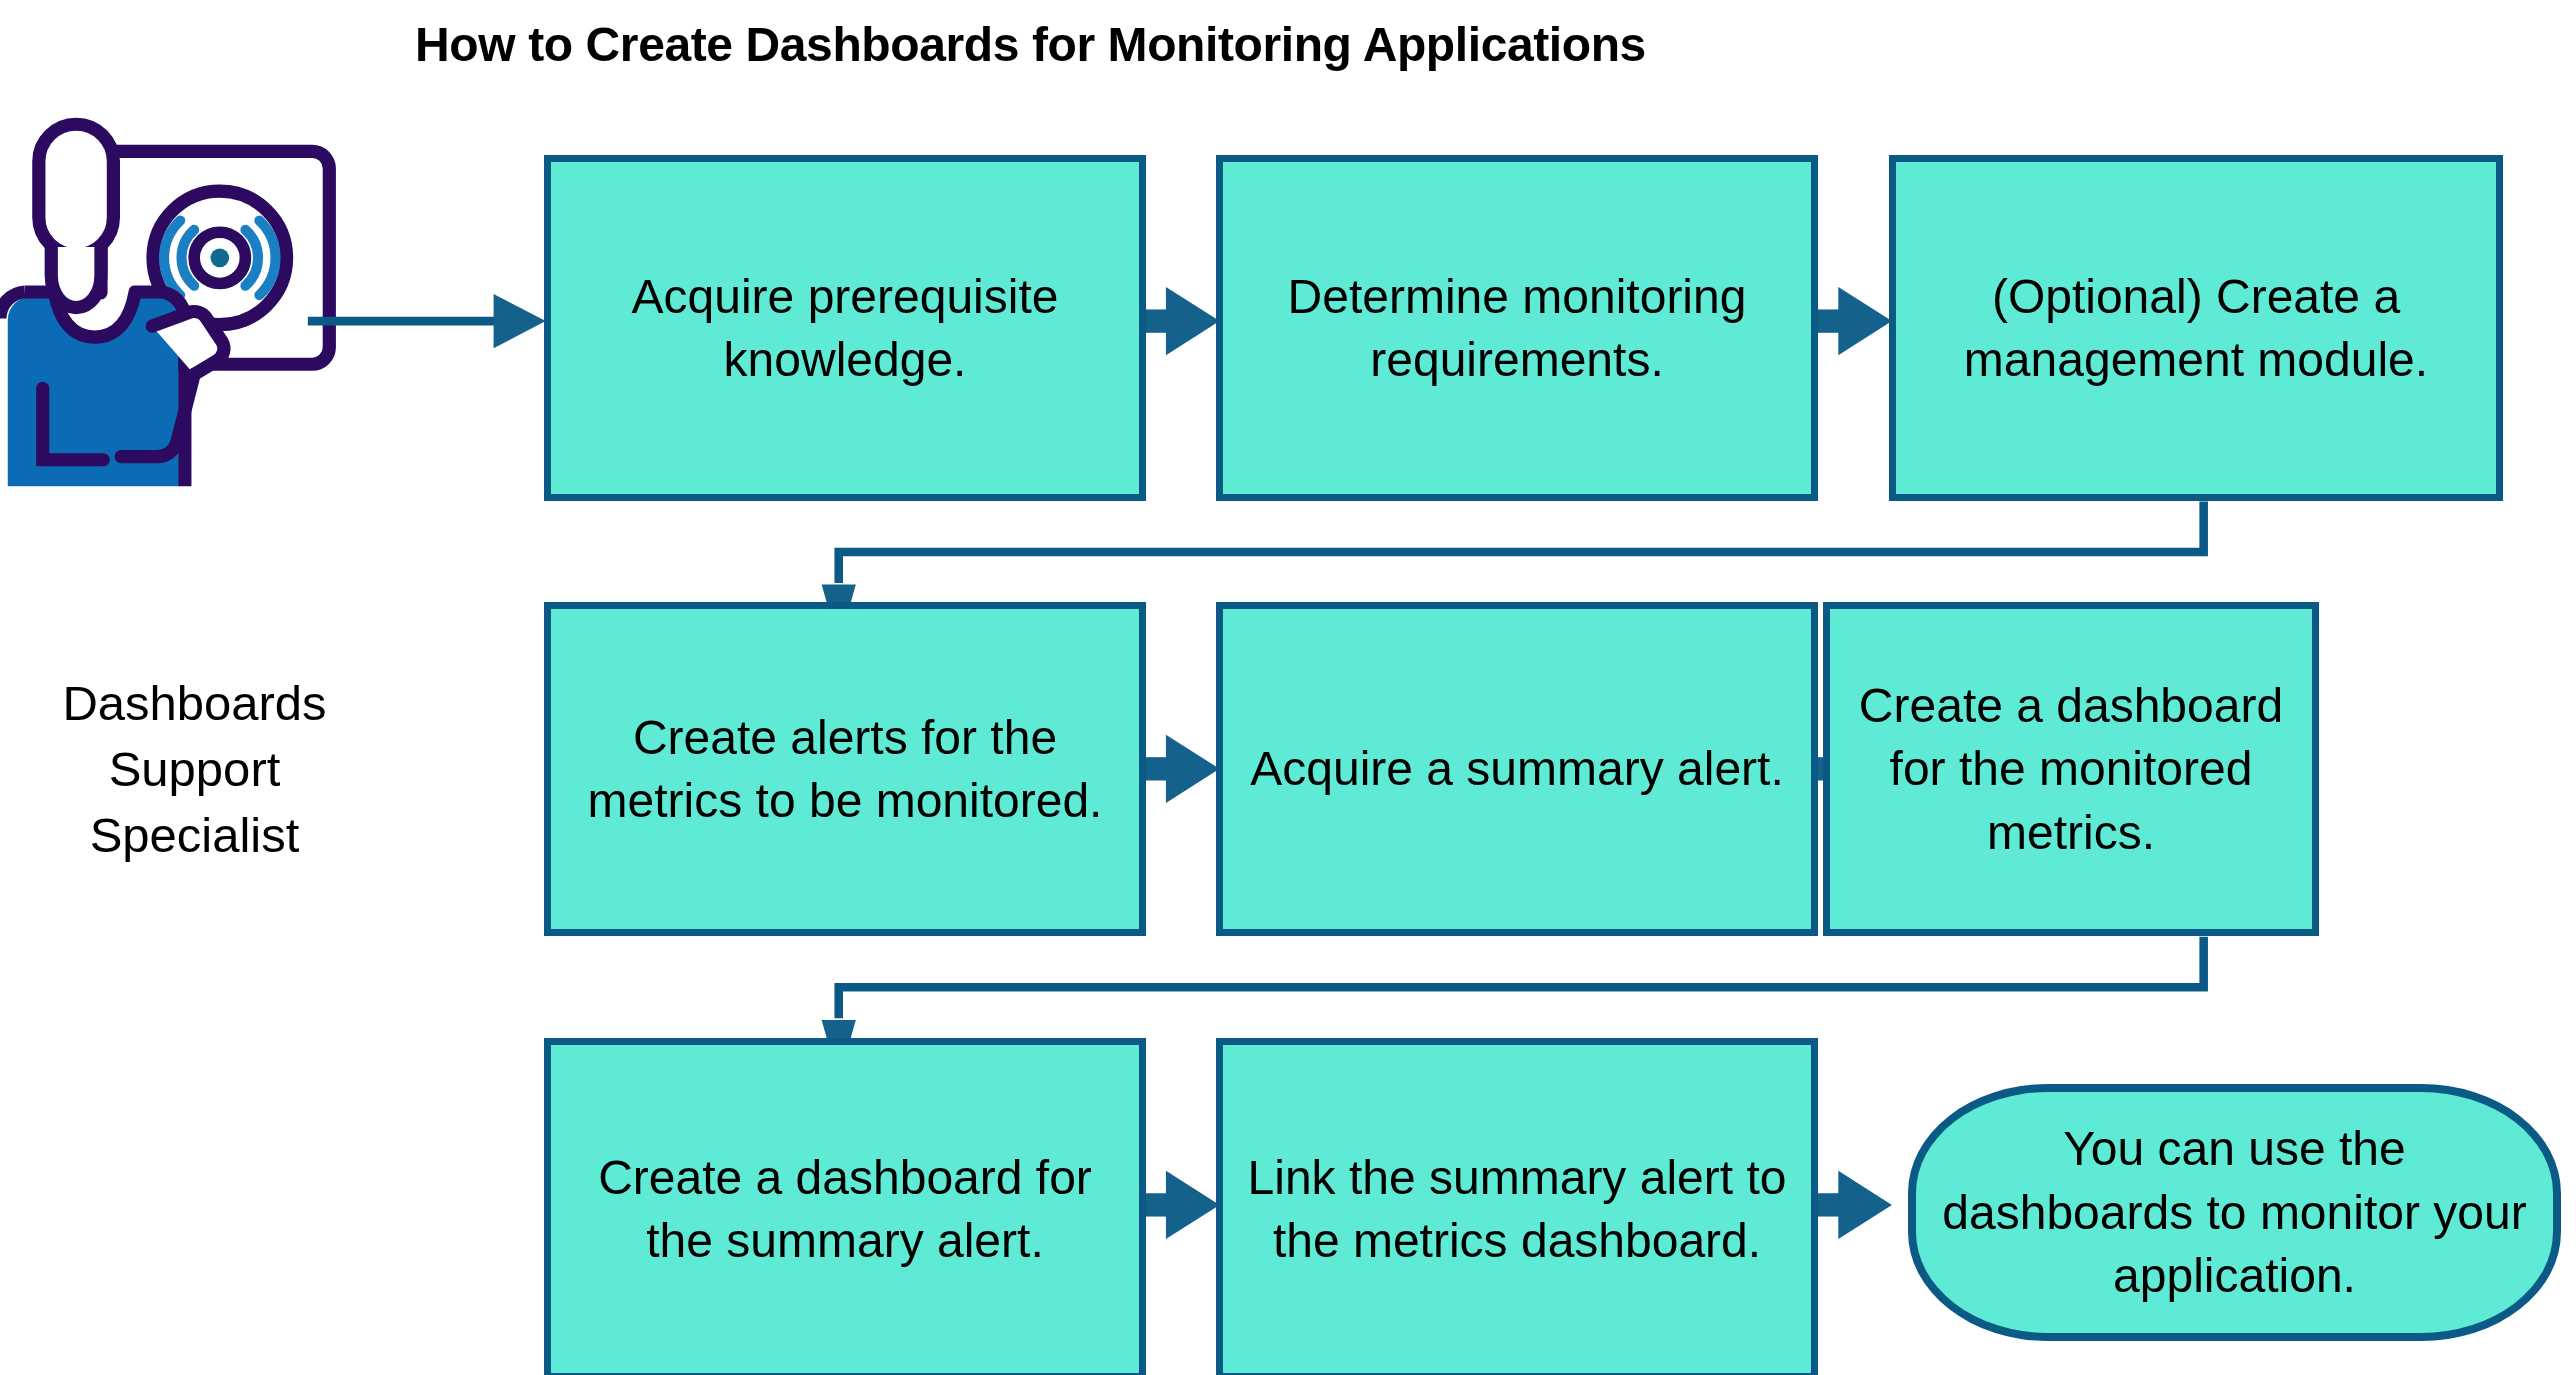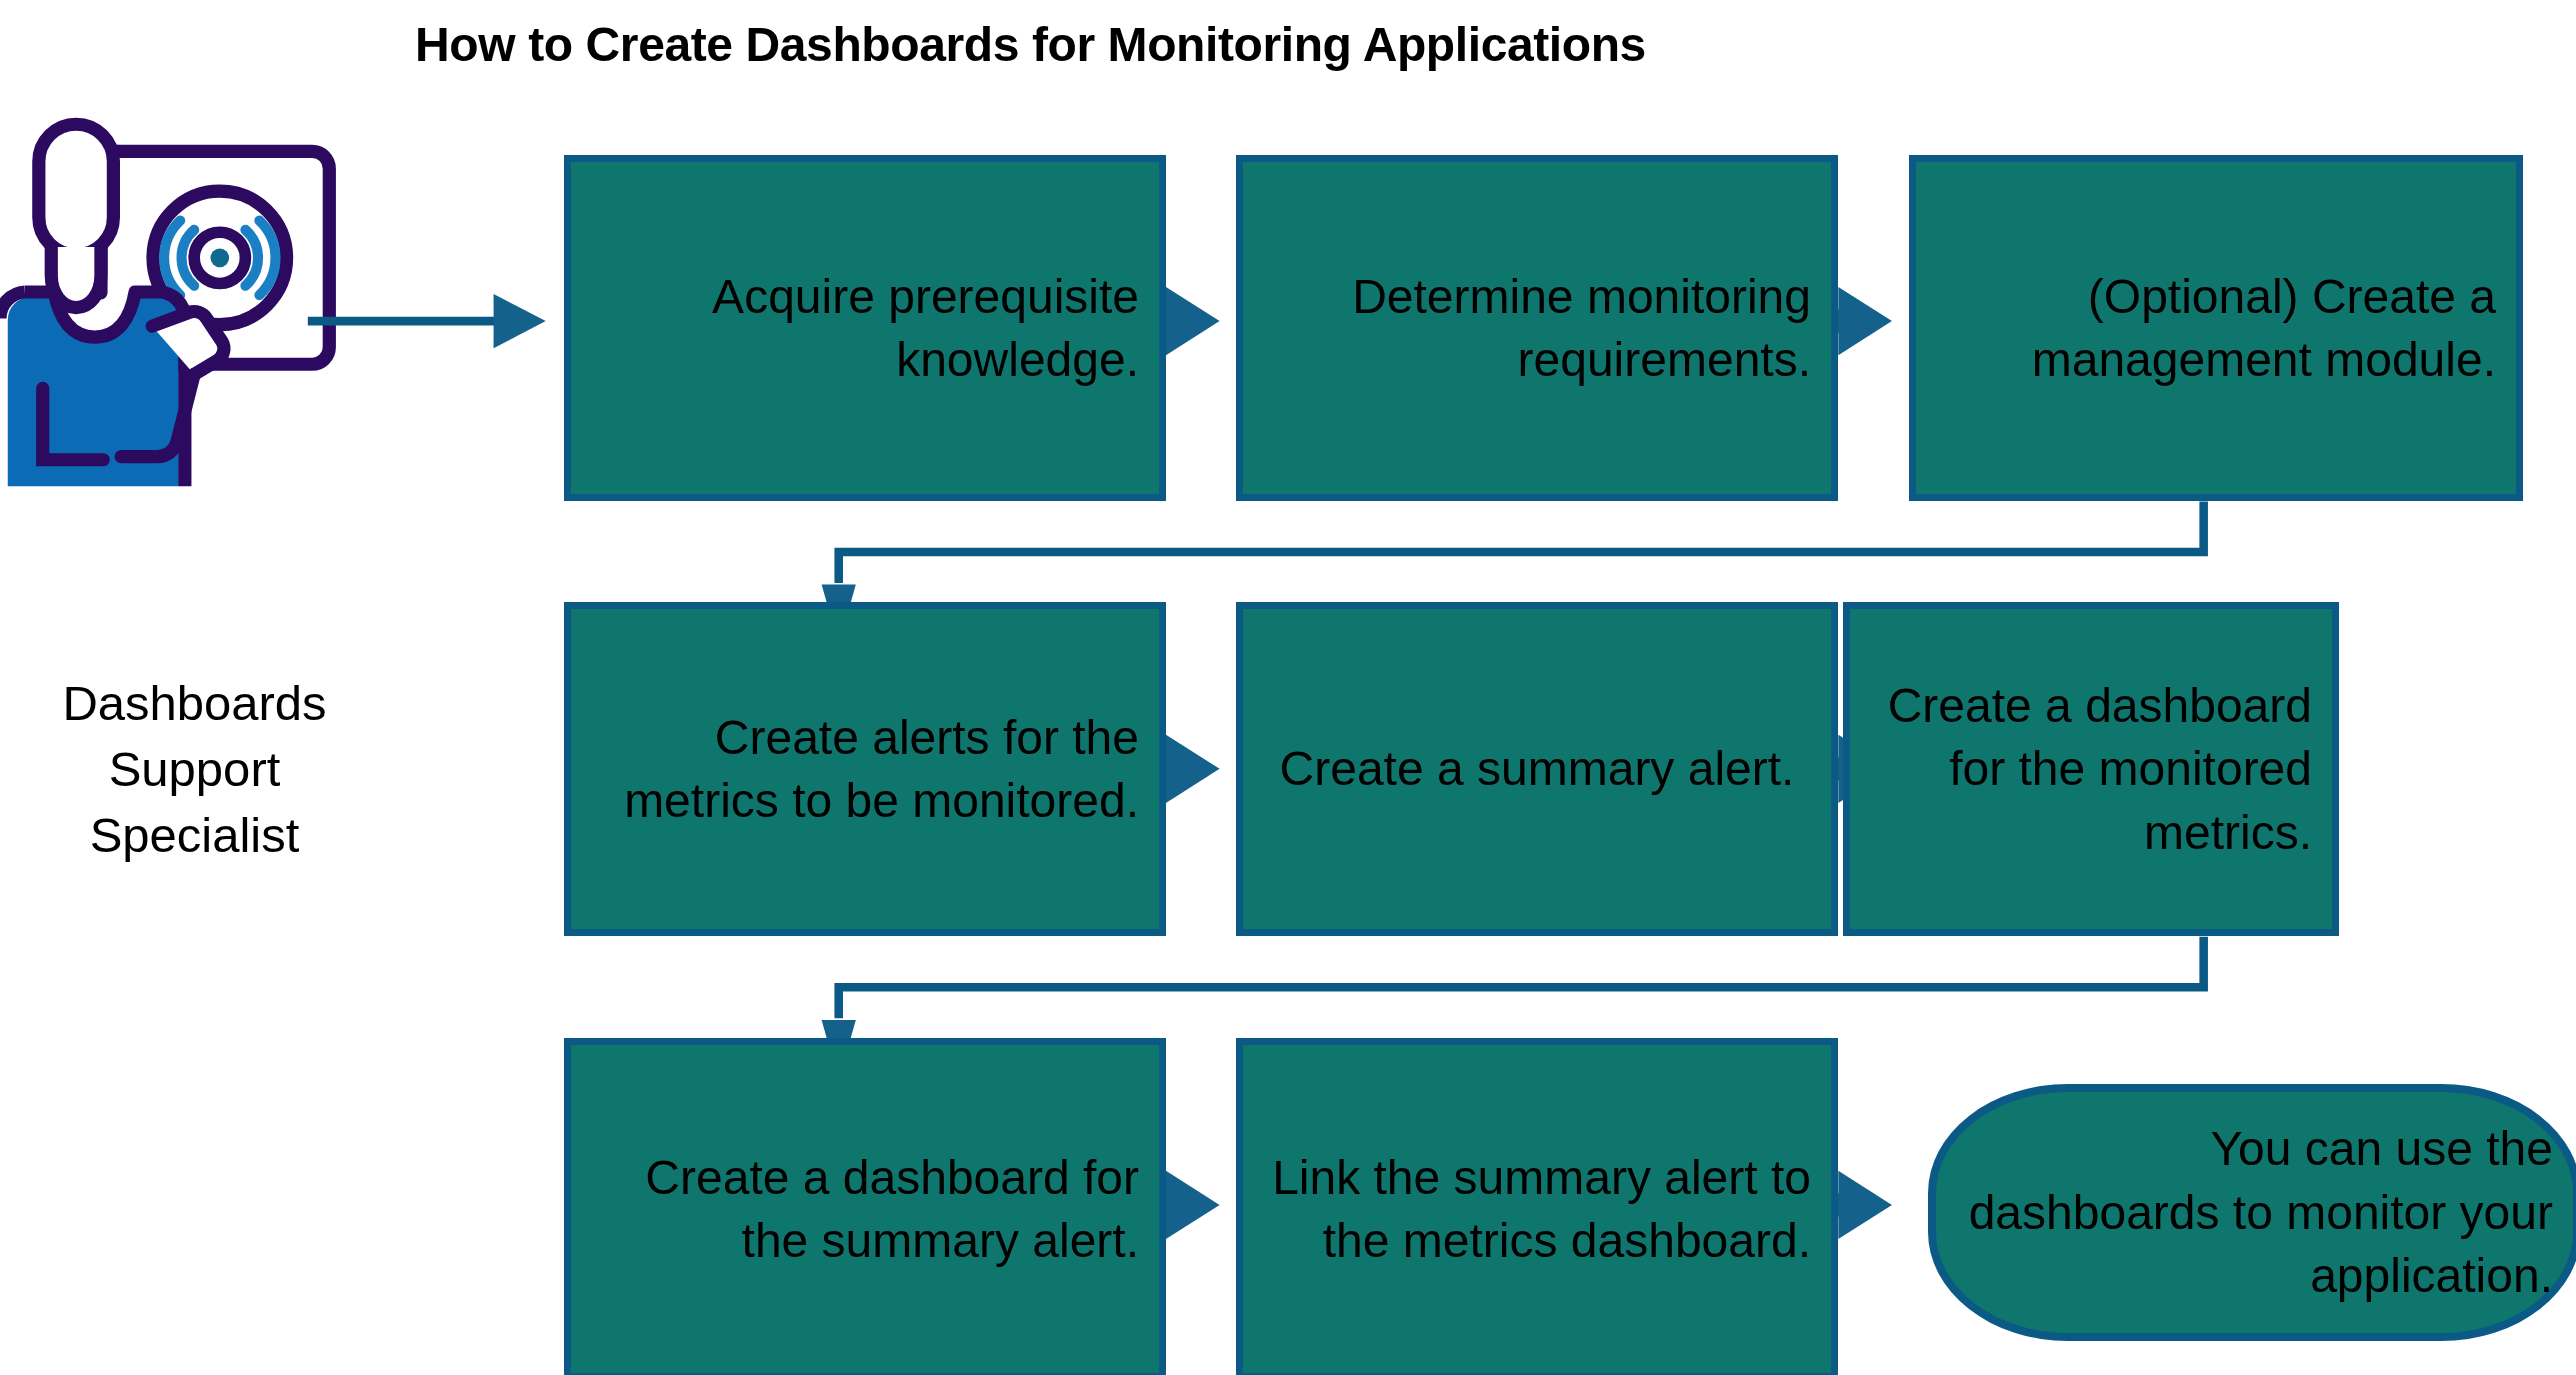--- a/index.html
+++ b/index.html
@@ -54,30 +54,29 @@
     font-size: 49px;
     line-height: 1.35;
     color: #000000;
   }
 
   
   .pbox {
     position: absolute;
     box-sizing: border-box;
     border: 7px solid #0b5a85;
-    background: #0f766e;
+    background: #5eead4;
     display: flex;
     align-items: center;
     justify-content: center;
-    text-align: right;
+    text-align: center;
     padding: 7.8px 20px;
     color: #000000;
     font-size: 48px;
     line-height: 1.32;
-    margin-left: 20px;
   }
   .pbox.terminal {
     border-radius: 140px / 109px;
     border-width: 8.6px;
   }
 
   
   #connectors {
     position: absolute;
     left: 0;
@@ -184,19 +183,19 @@
     <rect x="2335" y="1535" width="46" height="30" fill="#14618c"></rect>
     <polygon points="2365,1506 2434,1550 2365,1594" fill="#14618c"></polygon>
   </g>
 </svg>
 
 <div class="pbox" style="left:544px;  top:155px;  width:602px;  height:346px;">Acquire prerequisite knowledge.</div>
 <div class="pbox" style="left:1216px; top:155px;  width:602px;  height:346px;">Determine monitoring requirements.</div>
 <div class="pbox" style="left:1889px; top:155px;  width:614px;  height:346px;">(Optional) Create a management module.</div>
 
 <div class="pbox" style="left:544px;  top:602px;  width:602px;  height:334px;">Create alerts for the metrics to be monitored.</div>
-<div class="pbox" style="left:1216px; top:602px;  width:602px;  height:334px;">Create a summary alert.</div>
+<div class="pbox" style="left:1216px; top:602px;  width:602px;  height:334px;">Acquire a summary alert.</div>
 <div class="pbox" style="left:1823px; top:602px;  width:496px;  height:334px;">Create a dashboard for the monitored metrics.</div>
 
 <div class="pbox" style="left:544px;  top:1038px; width:602px;  height:342px;">Create a dashboard for the summary alert.</div>
 <div class="pbox" style="left:1216px; top:1038px; width:602px;  height:342px;">Link the summary alert to the metrics dashboard.</div>
 <div class="pbox terminal" style="left:1908px; top:1084px; width:653px; height:257px;">You can use the dashboards to monitor your application.</div>
 
 
 </body></html>

